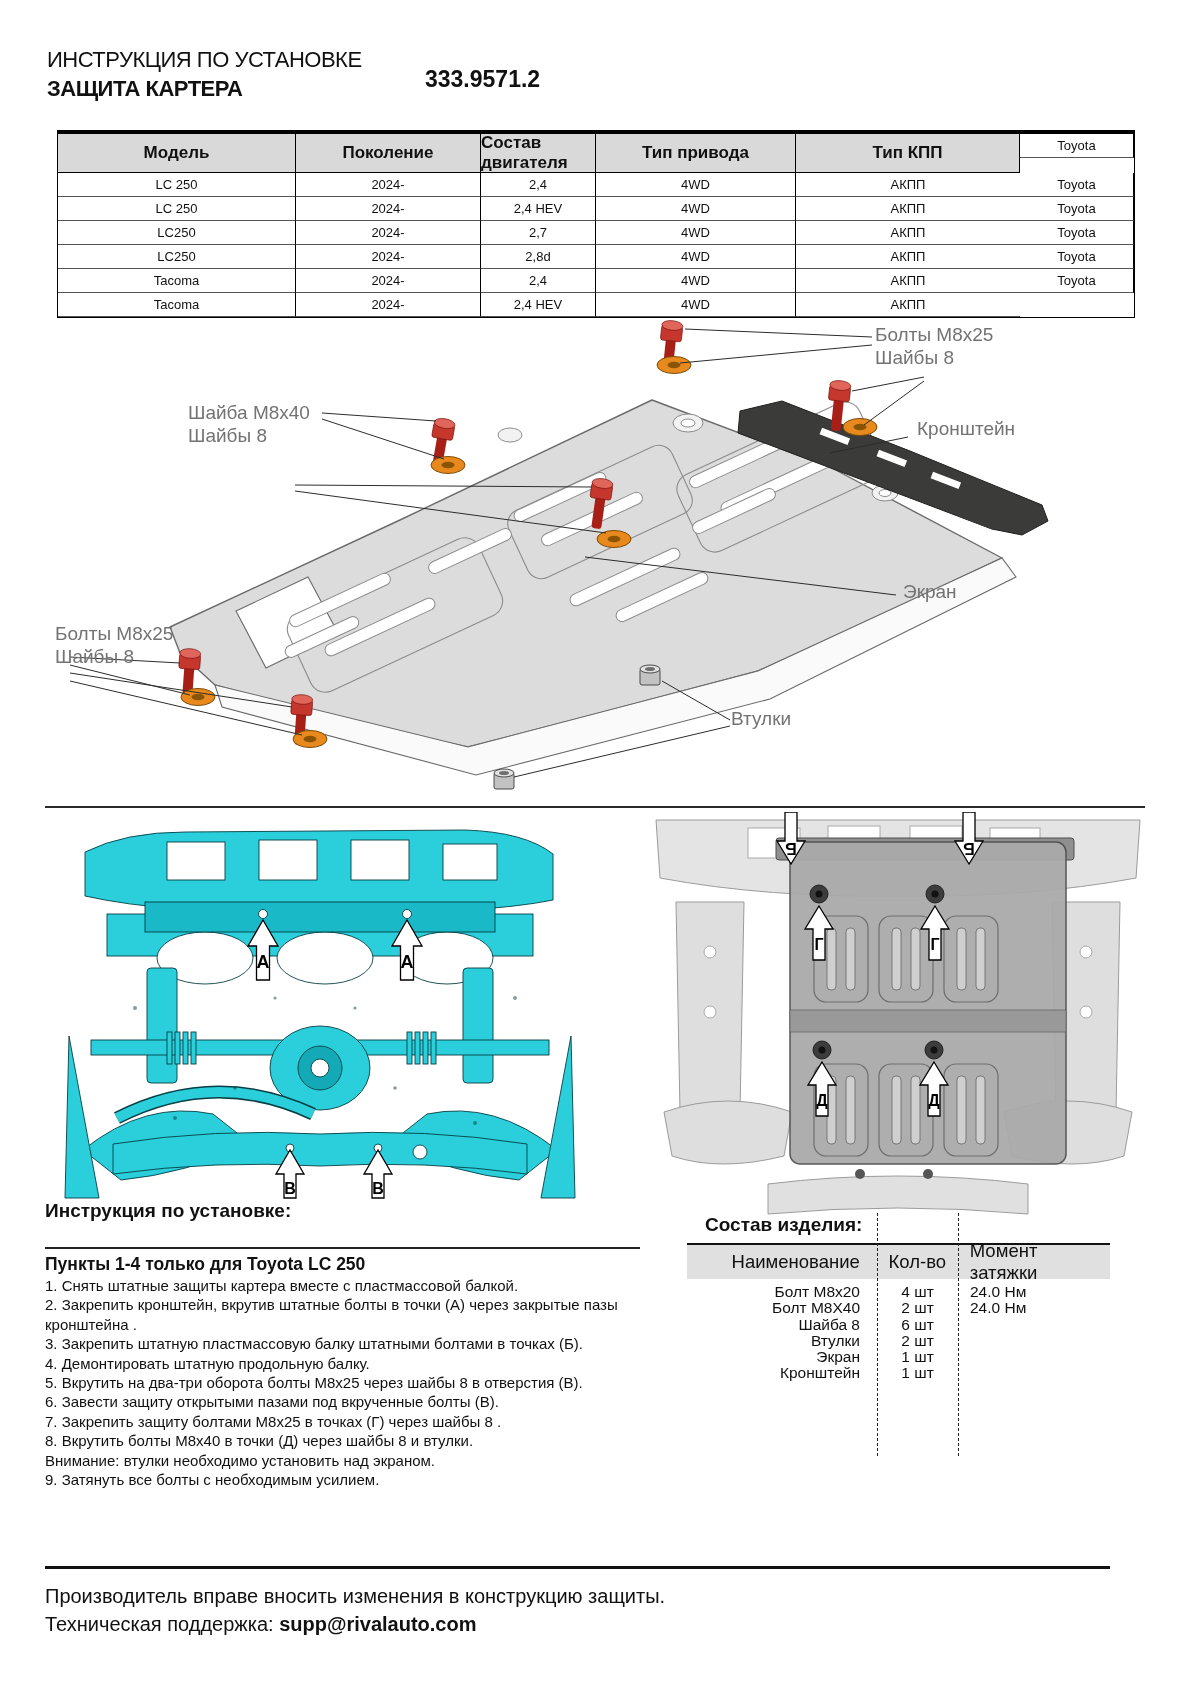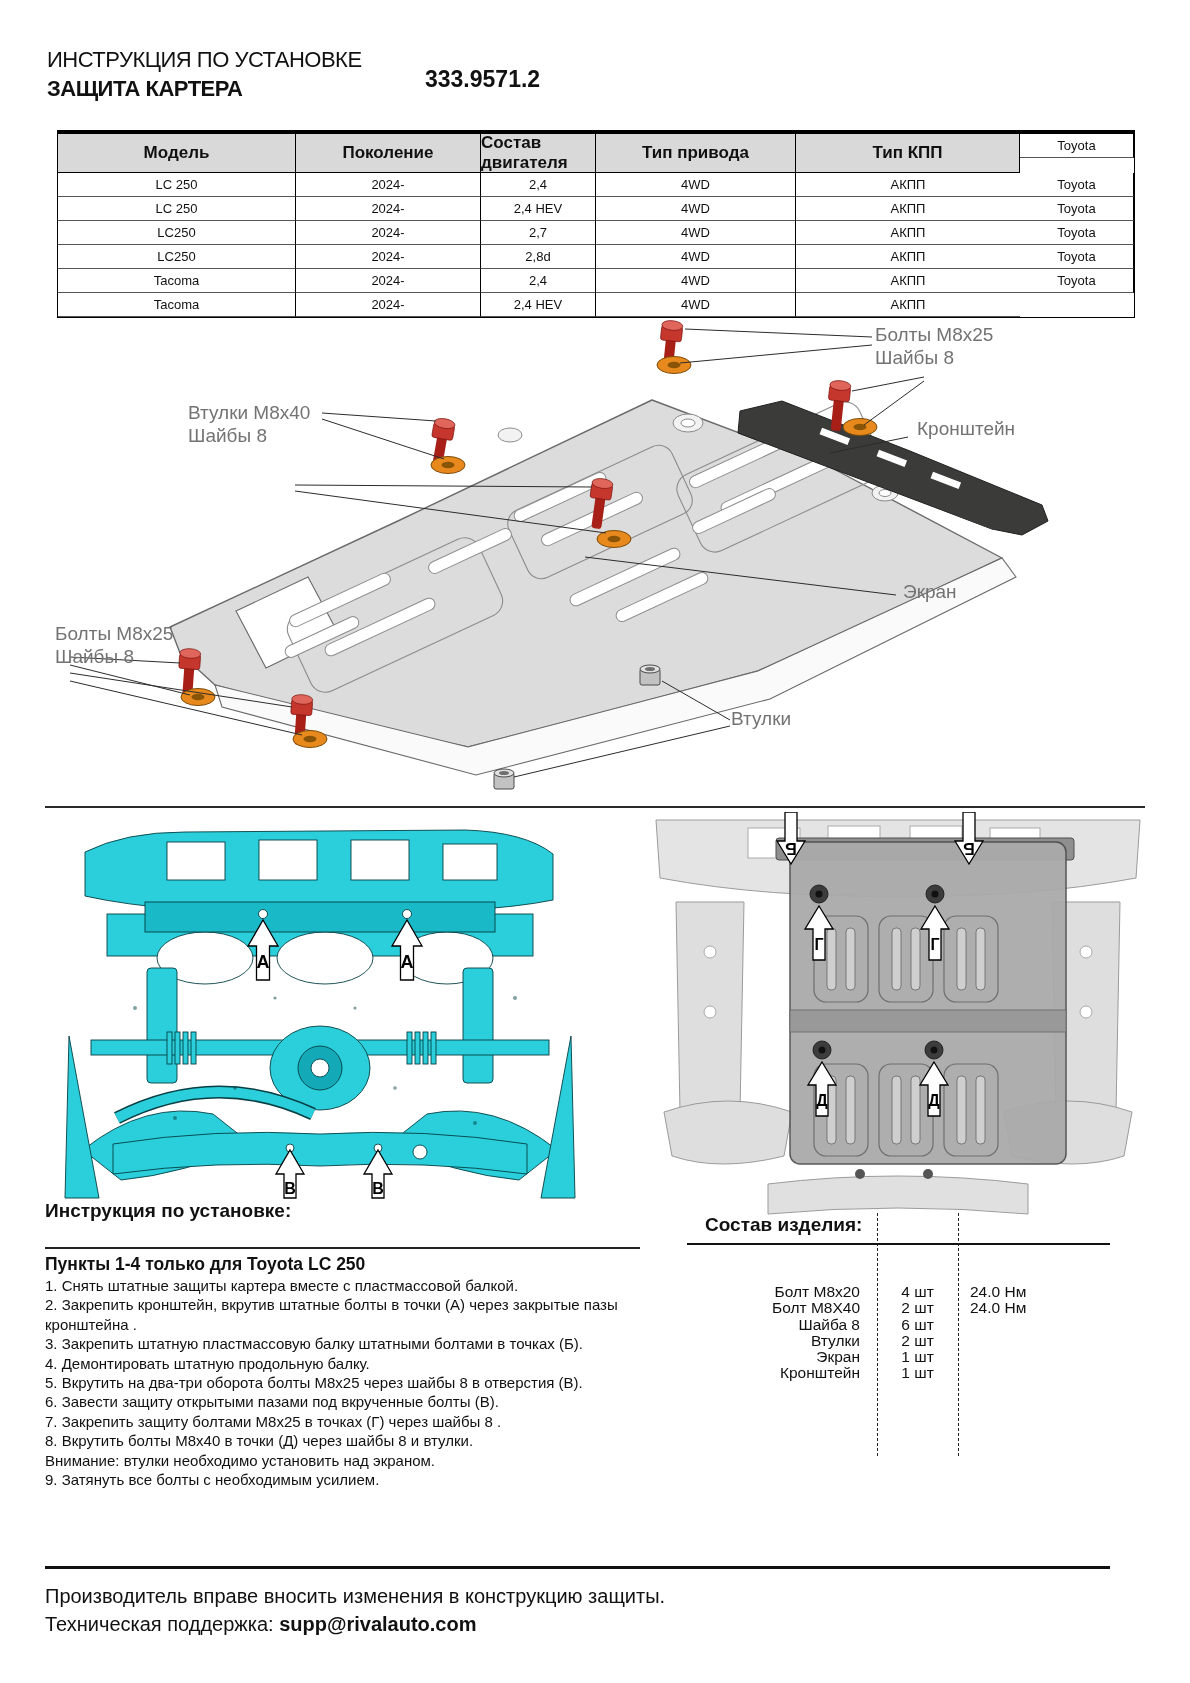--- a/index.html
+++ b/index.html
@@ -222,21 +222,21 @@
       <line x1="690" y1="405" x2="622" y2="366"></line>
       <line x1="690" y1="411" x2="474" y2="462"></line>
     </g>
   </svg>
 
   <div class="abs callout" style="left:875px;top:323px">
     <div>Болты М8х25</div>
     <div>Шайбы 8</div>
   </div>
   <div class="abs callout" style="left:188px;top:401px">
-    <div>Втулки М8х40</div>
+    <div>Шайба М8х40</div>
     <div>Шайбы 8</div>
   </div>
   <div class="abs callout" style="left:917px;top:417px">Кронштейн</div>
   <div class="abs callout" style="left:903px;top:580px">Экран</div>
   <div class="abs callout" style="left:55px;top:622px">
     <div>Болты М8х25</div>
     <div>Шайбы 8</div>
   </div>
   <div class="abs callout" style="left:731px;top:707px">Втулки</div>
 
@@ -418,20 +418,25 @@
 
       <div>8. Вкрутить болты М8х40 в точки (Д) через шайбы 8 и втулки.</div>
 
       <div>Внимание: втулки необходимо установить над экраном.</div>
 
       <div>9. Затянуть все болты с необходимым усилием.</div>
     </div>
 
   <div class="abs parts-head">Состав изделия:</div>
   <div class="abs parts-top-rule"></div>
+  <div class="abs parts-header">
+    <div class="c-name">Наименование</div>
+    <div class="c-qty">Кол-во</div>
+    <div class="c-torque">Момент затяжки</div>
+  </div>
   <div class="abs parts-rows">
 
       <div class="prow">
         <div class="c-name">Болт М8х20</div>
         <div class="c-qty">4 шт</div>
         <div class="c-torque">24.0 Нм</div>
       </div>
 
       <div class="prow">
         <div class="c-name">Болт М8Х40</div>

